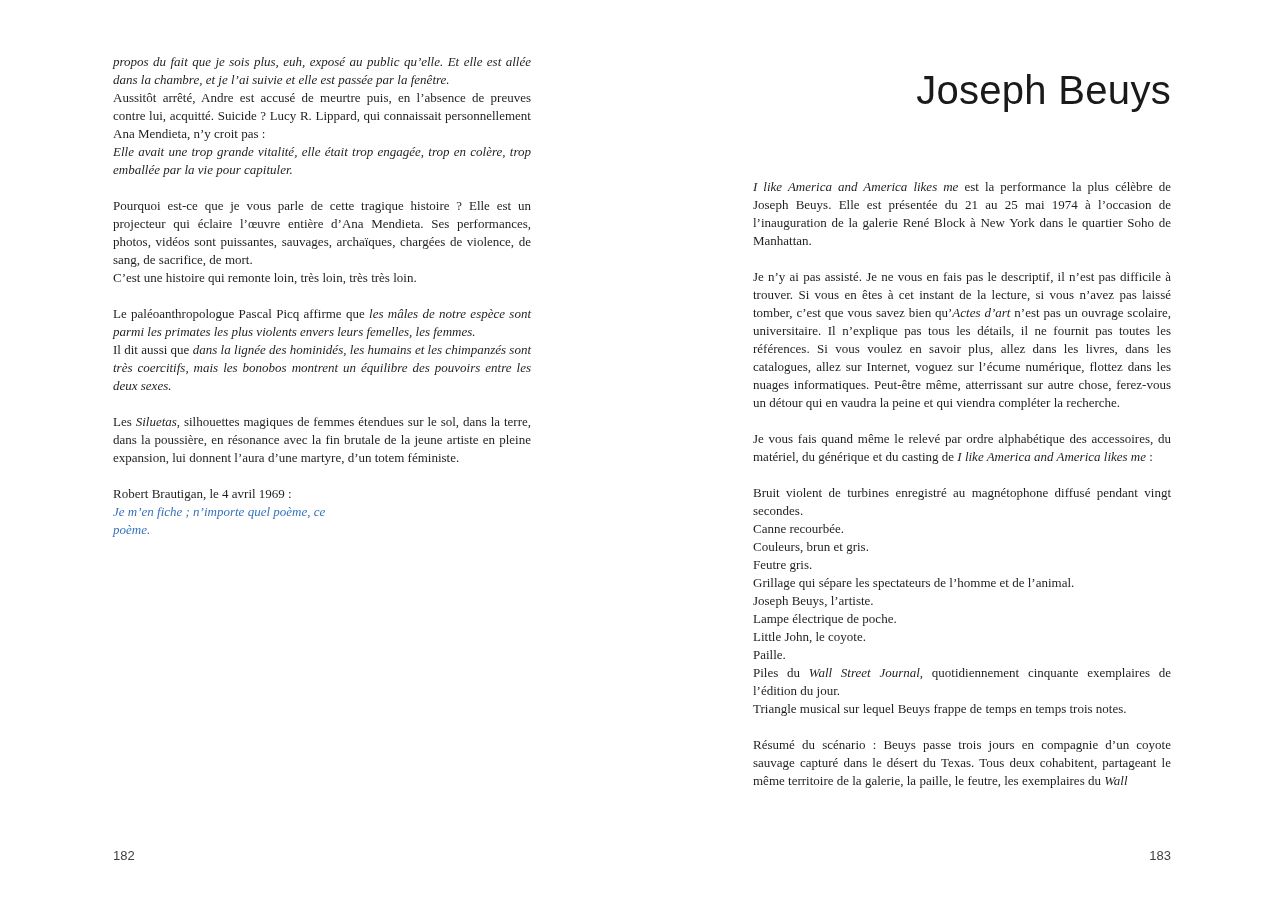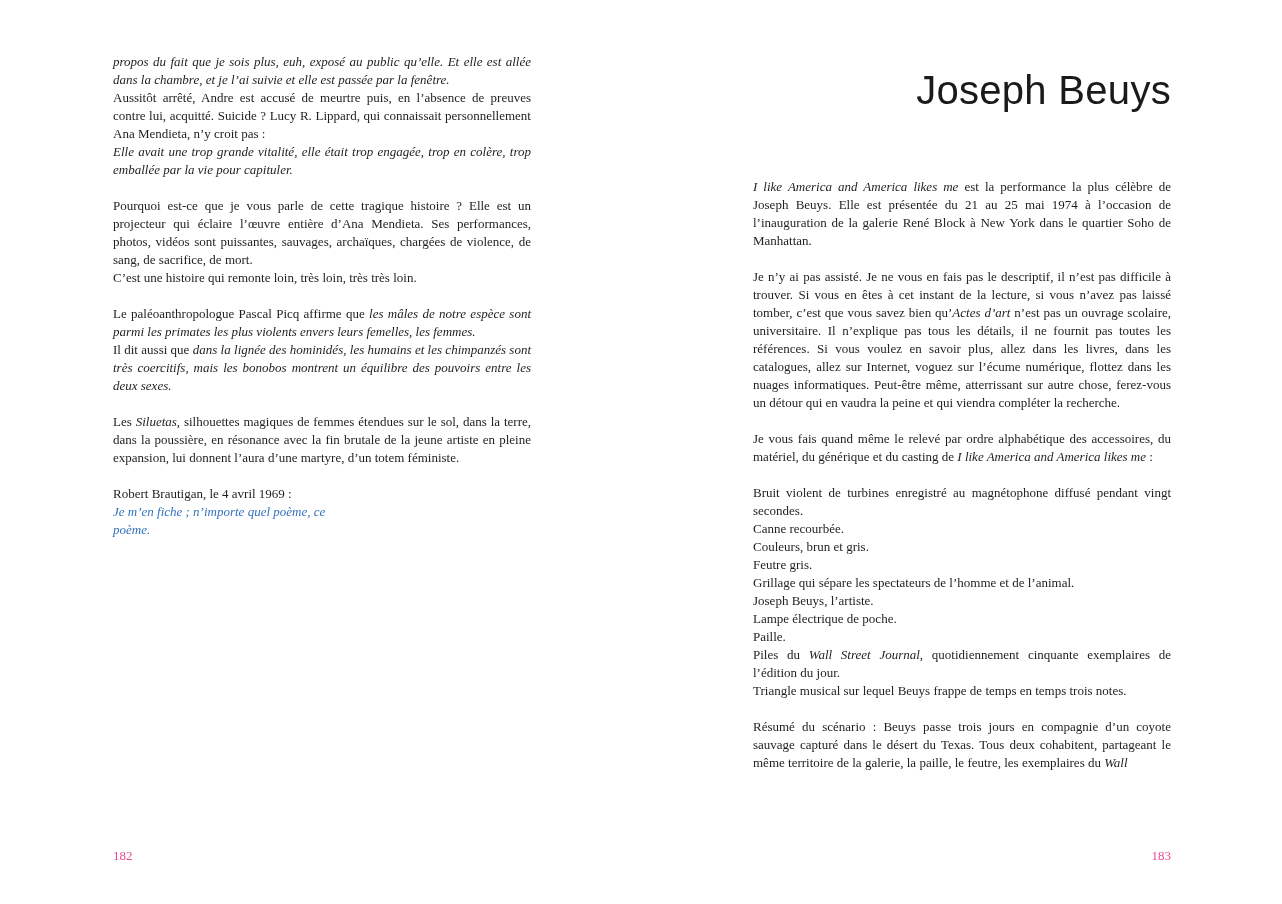--- a/index.html
+++ b/index.html
@@ -54,24 +54,24 @@
     line-height: 18px;
     text-align: justify;
     color: #1e1e1e;
   }
   .blk.poem-line { text-align: left; }
   .it { font-style: italic; }
   .poem { font-style: italic; color: var(--poem-blue, #3472bd); }
   .pagenum {
     position: absolute;
     top: 848px;
-    font-family: Liberation Serif, serif;
+    font-family: Liberation Sans, sans-serif;
     font-size: 13px;
     line-height: 16px;
-    color: #ec4899;
+    color: #404040;
   }
   .pagenum.pn-left { left: 113px; }
   .pagenum.pn-right { left: 753px; width: 418px; text-align: right; }
 </style>
 </head>
 <body>
 
 <main class="spread">
 
   <section>
@@ -114,20 +114,21 @@
         <p class="blk"><span>Je vous fais quand même le relevé par ordre alphabétique des accessoires, du matériel, du générique et du casting de </span><span class="it">I like America and America likes me</span><span> :</span></p>
       </div>
       <div class="group">
         <p class="blk"><span>Bruit violent de turbines enregistré au magnétophone diffusé pendant vingt secondes.</span></p>
         <p class="blk"><span>Canne recourbée.</span></p>
         <p class="blk"><span>Couleurs, brun et gris.</span></p>
         <p class="blk"><span>Feutre gris.</span></p>
         <p class="blk"><span>Grillage qui sépare les spectateurs de l’homme et de l’animal.</span></p>
         <p class="blk"><span>Joseph Beuys, l’artiste.</span></p>
         <p class="blk"><span>Lampe électrique de poche.</span></p>
+        <p class="blk"><span>Little John, le coyote.</span></p>
         <p class="blk"><span>Paille.</span></p>
         <p class="blk"><span>Piles du </span><span class="it">Wall Street Journal</span><span>, quotidiennement cinquante exemplaires de l’édition du jour.</span></p>
         <p class="blk"><span>Triangle musical sur lequel Beuys frappe de temps en temps trois notes.</span></p>
       </div>
       <div class="group">
         <p class="blk"><span>Résumé du scénario : Beuys passe trois jours en compagnie d’un coyote sauvage capturé dans le désert du Texas. Tous deux cohabitent, partageant le même territoire de la galerie, la paille, le feutre, les exemplaires du </span><span class="it">Wall</span></p>
       </div>
     </div>
     <div class="pagenum pn-right">183</div>
   </section>

